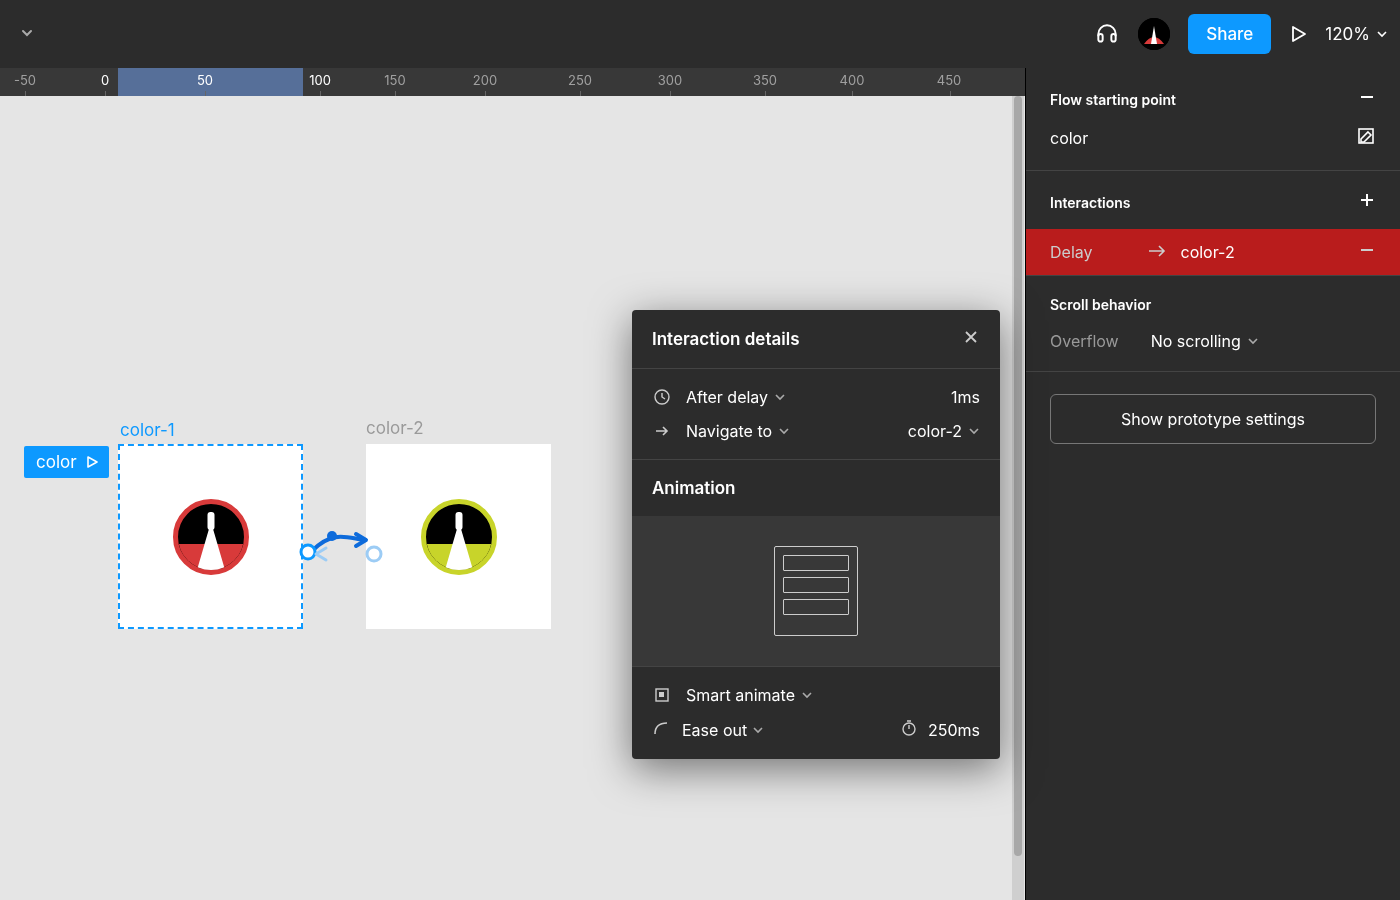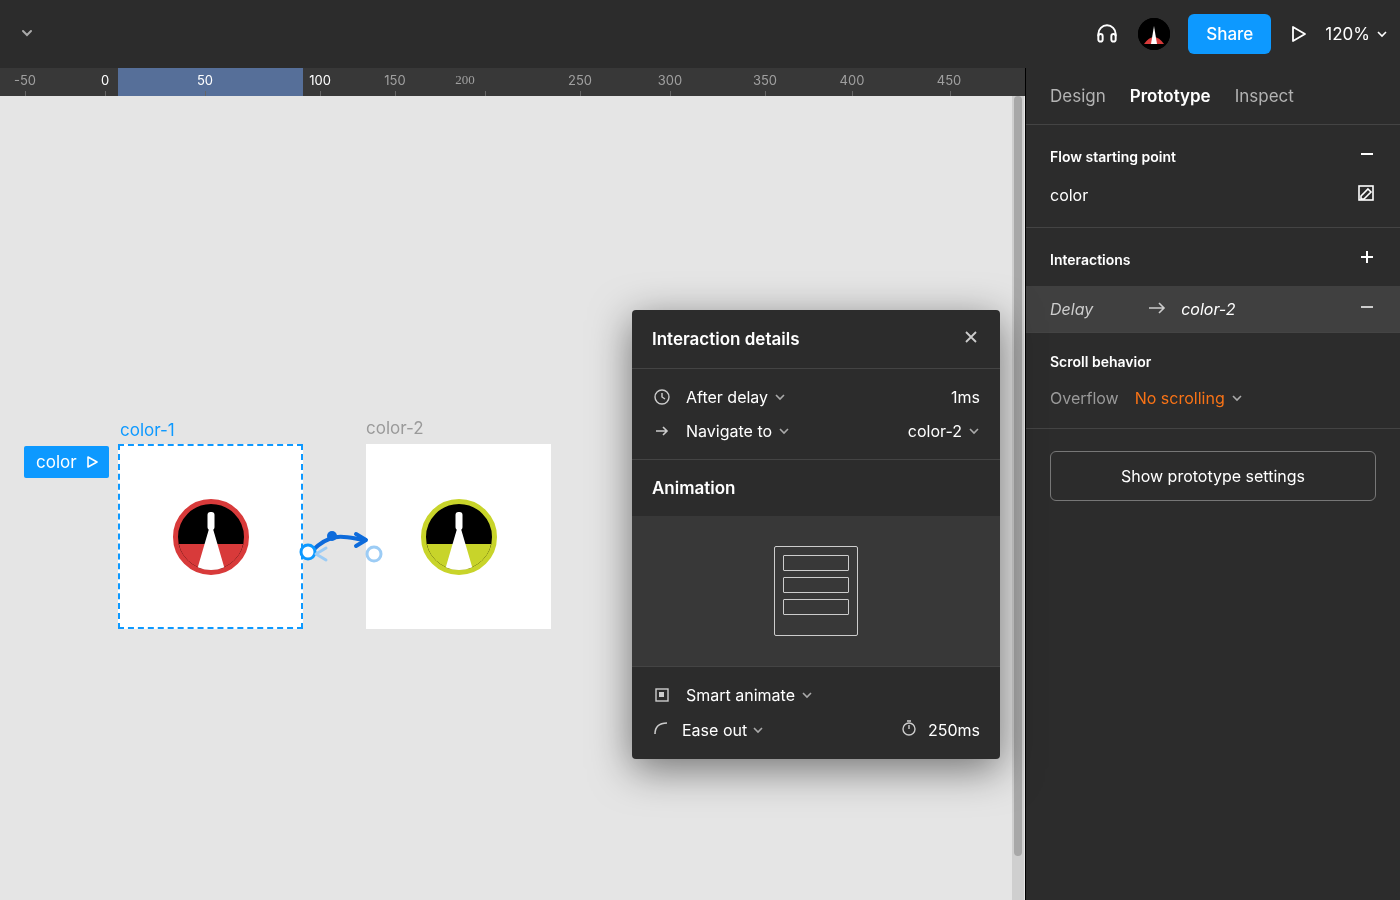--- a/index.html
+++ b/index.html
@@ -214,32 +214,31 @@
   }
   .panel-section .sec-head {
     display:flex; align-items:center; justify-content:space-between;
     margin-bottom:16px;
   }
   .panel-section .sec-head h3 { font-size:14px; font-weight:600;}
   .panel-section .sec-row {
     display:flex; align-items:center; gap:14px; color:#ccc;
   }
   .panel-section.interactions .sec-row {
-    background:#404040;
+    background:#b91c1c;
     margin: 0 -24px; padding:12px 24px;
     position:relative;
-    font-style:italic;
   }
   .panel-section.interactions { padding-bottom:0;}
   .panel-section.interactions .sec-row .target { color:#fff; }
   .panel-section.scroll .overflow-row {
-    display:flex; align-items:center; gap:16px;
+    display:flex; align-items:center; gap:32px;
   }
   .panel-section.scroll .overflow-row .lbl { color:#999;}
-  .panel-section.scroll .overflow-row .val { color:#f97316; display:flex; align-items:center; gap:6px;}
+  .panel-section.scroll .overflow-row .val { color:#ffffff; display:flex; align-items:center; gap:6px;}
   .proto-settings-btn {
     margin: 22px 24px;
     border:1px solid #777; background:transparent; color:#fff;
     width: calc(100% - 48px);
     padding:14px 0; font-size:16px; border-radius:6px; cursor:pointer;
   }
   .scrollbar {
     position:absolute; right:376px; top:96px; bottom:0; width:12px;
     background: #cfcfcf;
   }
@@ -296,21 +295,21 @@
 <span class="tick" style="left: 25px;">-50</span>
     <div class="minor" style="left: 25px;"></div>
     <span class="tick sel-label" style="left: 105px;">0</span>
     <div class="minor" style="left: 105px;"></div>
     <span class="tick sel-label" style="left: 205px;">50</span>
     <div class="minor" style="left: 205px;"></div>
     <span class="tick sel-label" style="left: 320px;">100</span>
     <div class="minor" style="left: 320px;"></div>
     <span class="tick" style="left: 395px;">150</span>
     <div class="minor" style="left: 395px;"></div>
-    <span class="tick" style="left: 465px; font-family: Liberation Serif, serif;">200</span>
+    <span class="tick" style="left: 485px;">200</span>
     <div class="minor" style="left: 485px;"></div>
     <span class="tick" style="left: 580px;">250</span>
     <div class="minor" style="left: 580px;"></div>
     <span class="tick" style="left: 670px;">300</span>
     <div class="minor" style="left: 670px;"></div>
     <span class="tick" style="left: 765px;">350</span>
     <div class="minor" style="left: 765px;"></div>
     <span class="tick" style="left: 852px;">400</span>
     <div class="minor" style="left: 852px;"></div>
     <span class="tick" style="left: 949px;">450</span>
@@ -450,25 +449,20 @@
               <path d="M9 6v4M7 2h4" stroke="#ccc" stroke-width="1.4"></path>
             </svg>
         </span>
         <span>250ms</span>
       </div>
     </div>
   </div>
 </div>
 
 <div class="right-panel">
-  <div class="tabs">
-    <span class="tab">Design</span>
-    <span class="tab active">Prototype</span>
-    <span class="tab">Inspect</span>
-  </div>
 
   <div class="panel-section">
     <div class="sec-head">
       <h3>Flow starting point</h3>
       <span>
         <svg width="18" height="18" viewBox="0 0 18 18">
             <path d="M3 9h12" stroke="#fff" stroke-width="2"></path>
           </svg>
       </span>
     </div>

